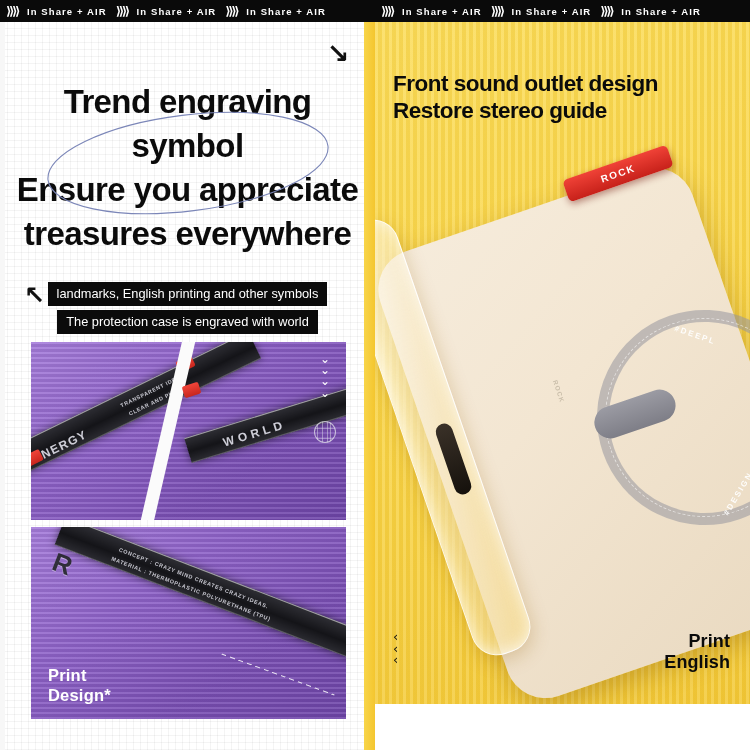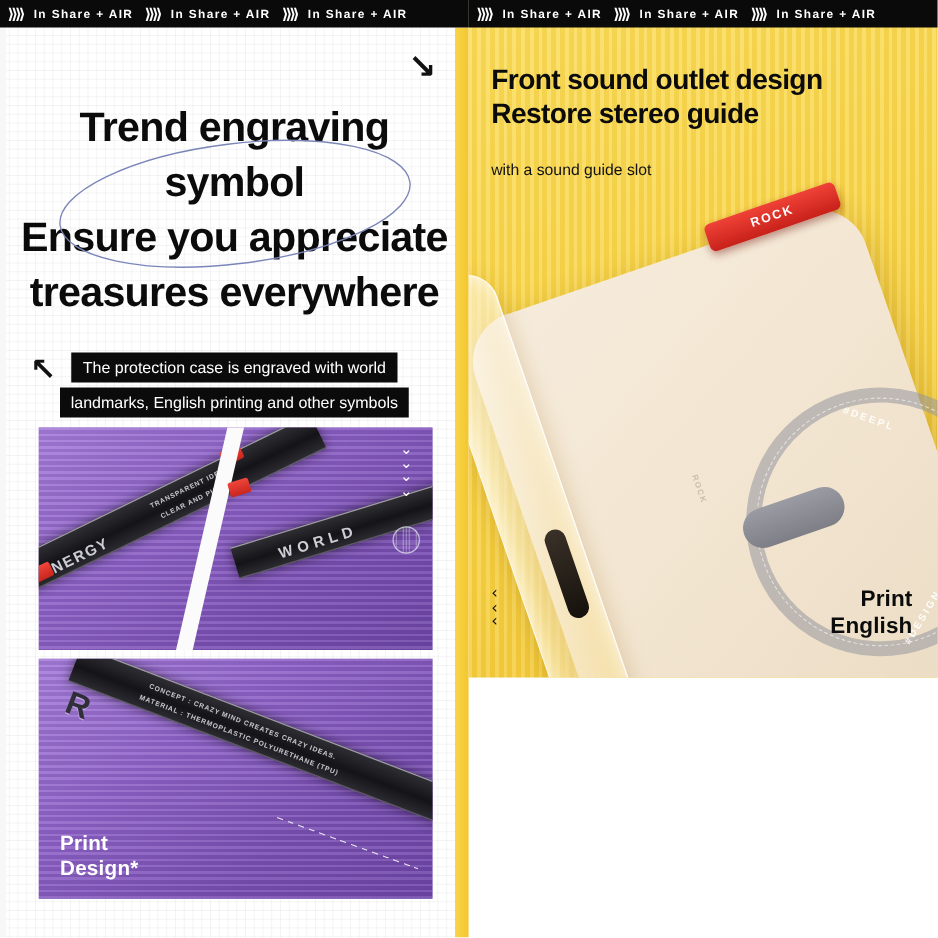--- a/index.html
+++ b/index.html
@@ -120,22 +120,22 @@
     position:absolute; left:17px; bottom:14px; color:#fff;
     font-size:16.5px; font-weight:700; line-height:1.18; letter-spacing:.2px;
     font-family:"Liberation Sans", sans-serif;
   }
   .dashline { position:absolute; right:8px; bottom:44px; width:120px; height:1px;
               background:repeating-linear-gradient(90deg,#fff 0 5px,transparent 5px 9px);
               transform:rotate(20deg); opacity:.85; }
 
   
   .panel-right {
-    position:relative; width:375px; height:542px; overflow:hidden;
-    padding-top:20px;
+    position:relative; width:375px; height:704px; overflow:hidden;
+    padding-top:40px;
     background:
       repeating-linear-gradient(90deg, rgba(255,255,255,.13) 0 3px, rgba(190,140,10,.10) 3px 7px),
       linear-gradient(160deg,#fbdd5c 0%,#f9d64a 45%,#f3c938 100%);
   }
   .r-head { padding:30px 0 0 18px; }
   .r-head h2 {
     font-size:22.5px; line-height:1.22; font-weight:700; color:#0b0b0b;
     letter-spacing:-0.5px; font-family:"Liberation Sans", sans-serif;
   }
   .r-sub { margin:22px 0 0 18px; font-size:12.6px; line-height:1.58; color:#121212;
@@ -225,22 +225,22 @@
         <ellipse cx="150" cy="55" rx="141" ry="48" fill="none" stroke="#7b86b8" stroke-width="1.1" transform="rotate(-7 150 55)"></ellipse>
       </svg>
       <h1>
         <span>Trend engraving symbol</span><br>
         <span>Ensure you appreciate</span><br>
         <span>treasures everywhere</span>
       </h1>
     </div>
 
     <div class="hl-block">
+      <div><span class="hl-line">landmarks, English printing and other symbols</span></div>
       <div><span class="hl-line">The protection case is engraved with world</span></div>
-      <div><span class="hl-line">landmarks, English printing and other symbols</span></div>
     </div>
 
     <div class="arrow-ul">↖</div>
 
     <div class="photos">
 
       <div class="tile tile-top">
         <div class="purple-bg"></div>
 
         <div class="case-bar case-a">
@@ -289,21 +289,20 @@
   <div class="panel-right">
 
     <div class="r-head">
       <h2>
         <span>Front sound outlet design</span><br>
         <span>Restore stereo guide</span>
       </h2>
     </div>
 
     <div class="r-sub">
-      <div>with a sound guide slot</div>
     </div>
 
     <div class="case-photo">
       <div class="case-body"></div>
 
       <div class="mag-ring">
         <span class="ring-txt" style="left:92px; top:10px; transform:rotate(38deg);">#DEEPL</span>
         <span class="ring-txt" style="left:78px; bottom:8px; transform:rotate(-40deg);">#DESIGN</span>
       </div>
 

